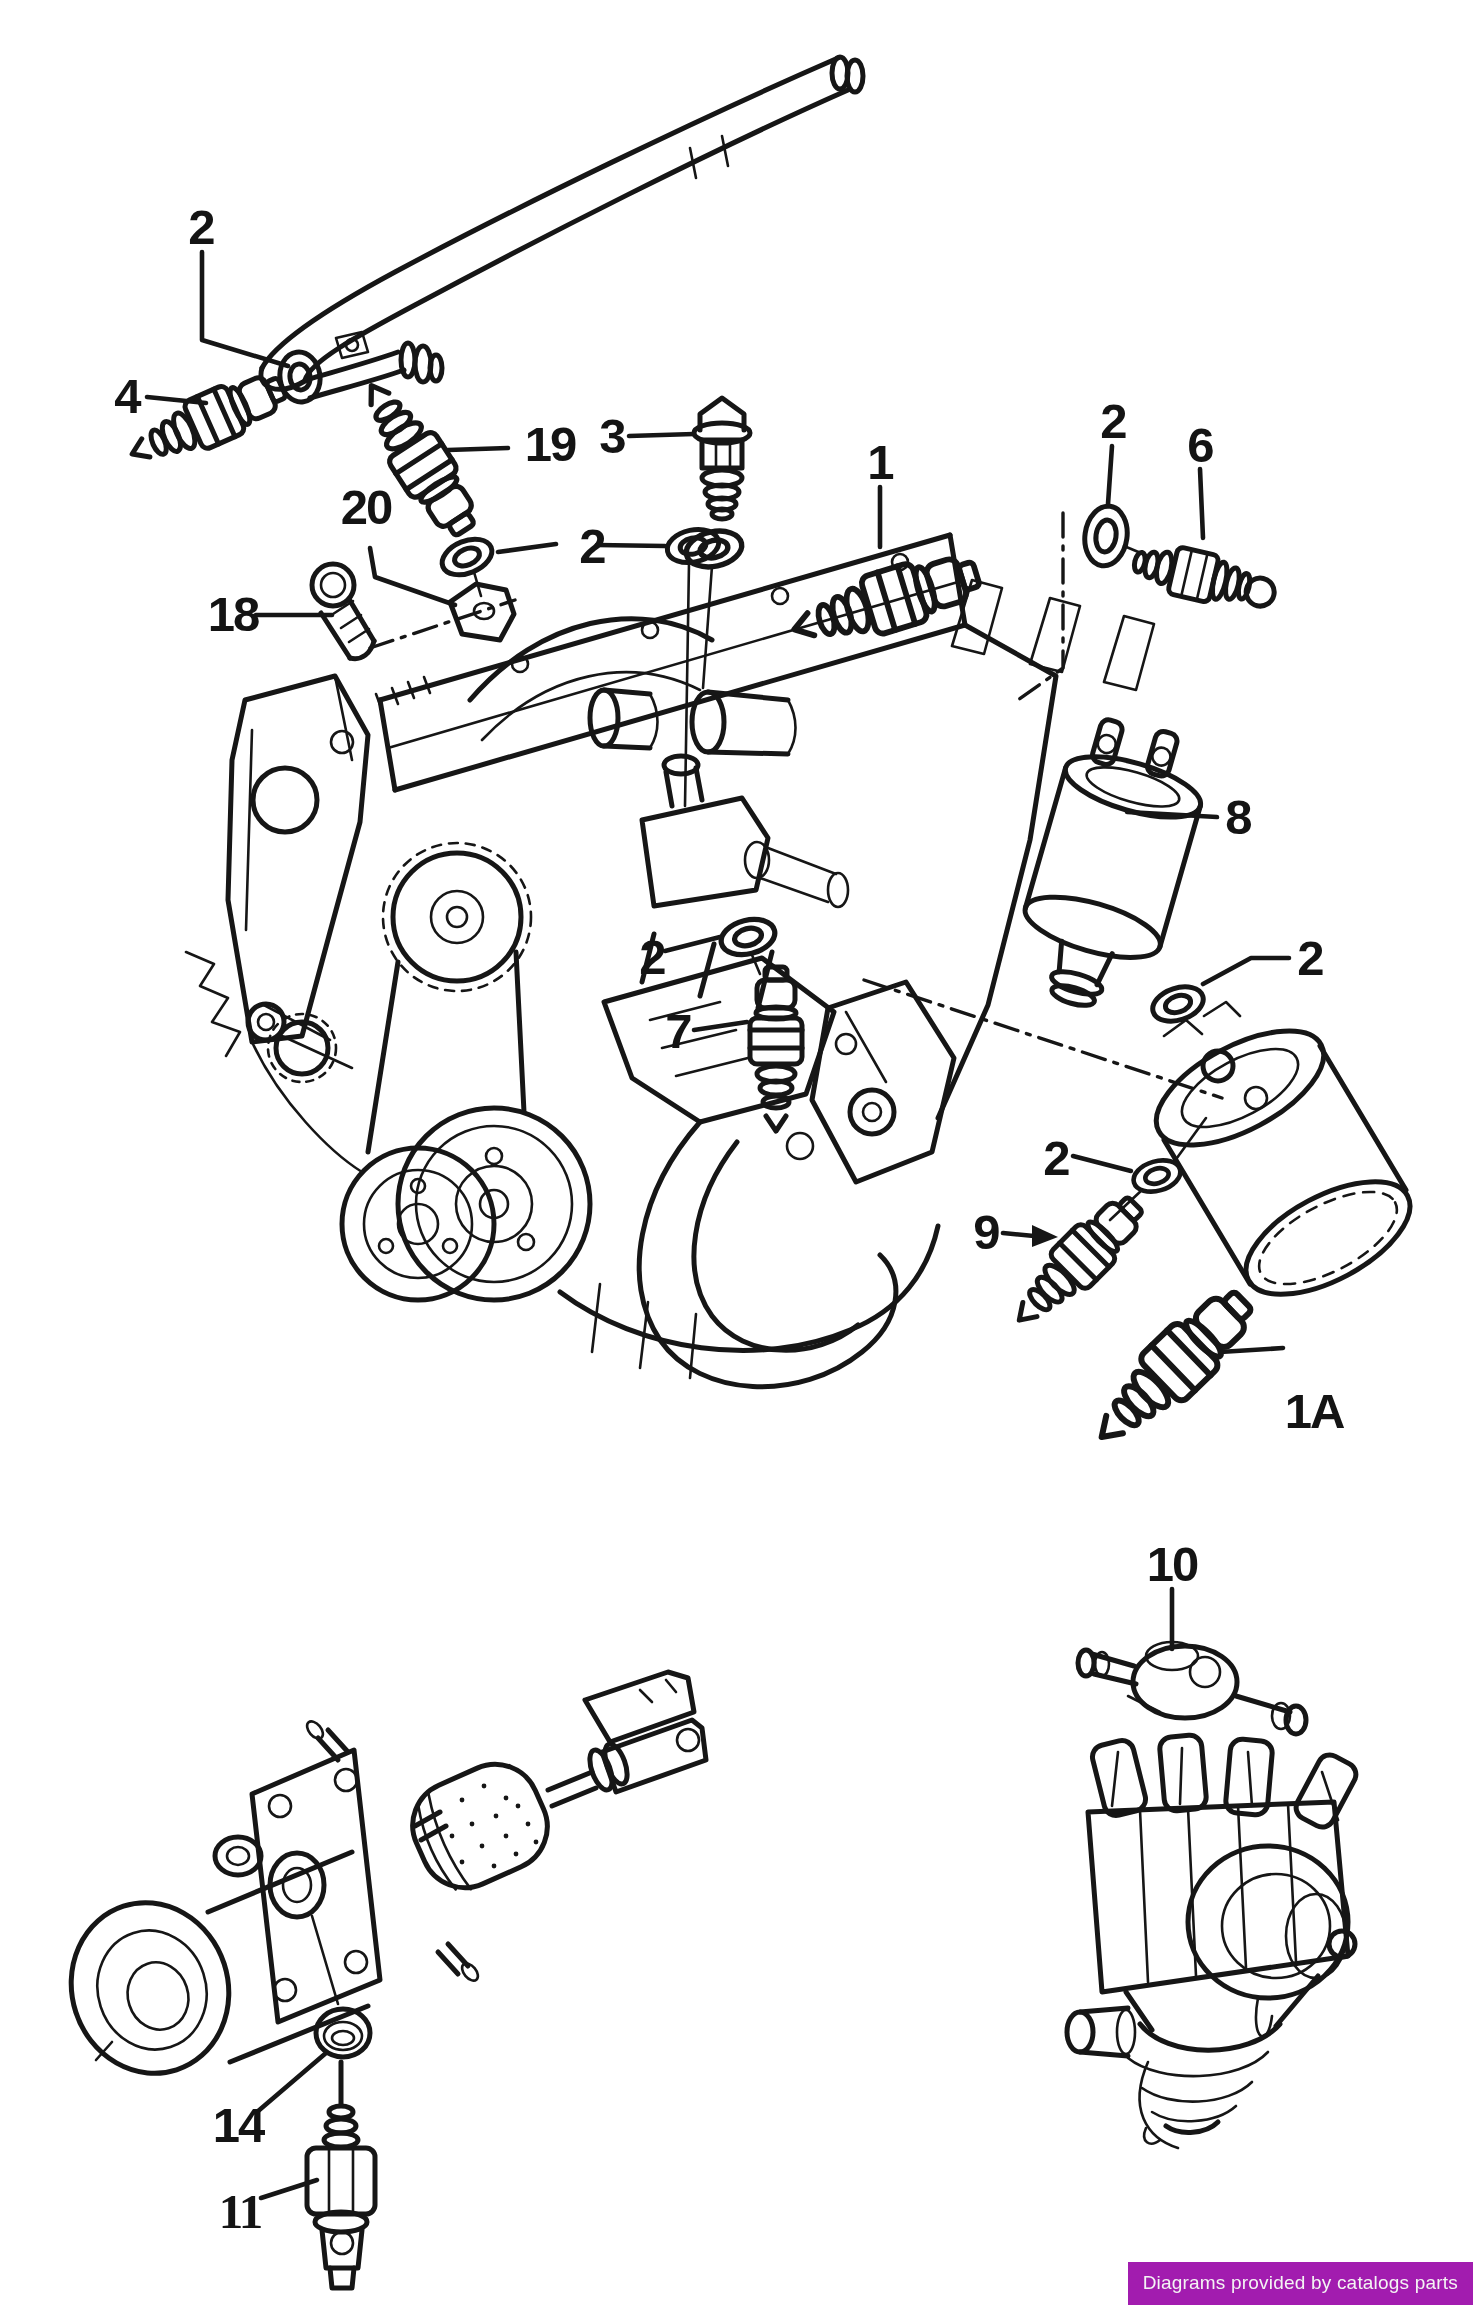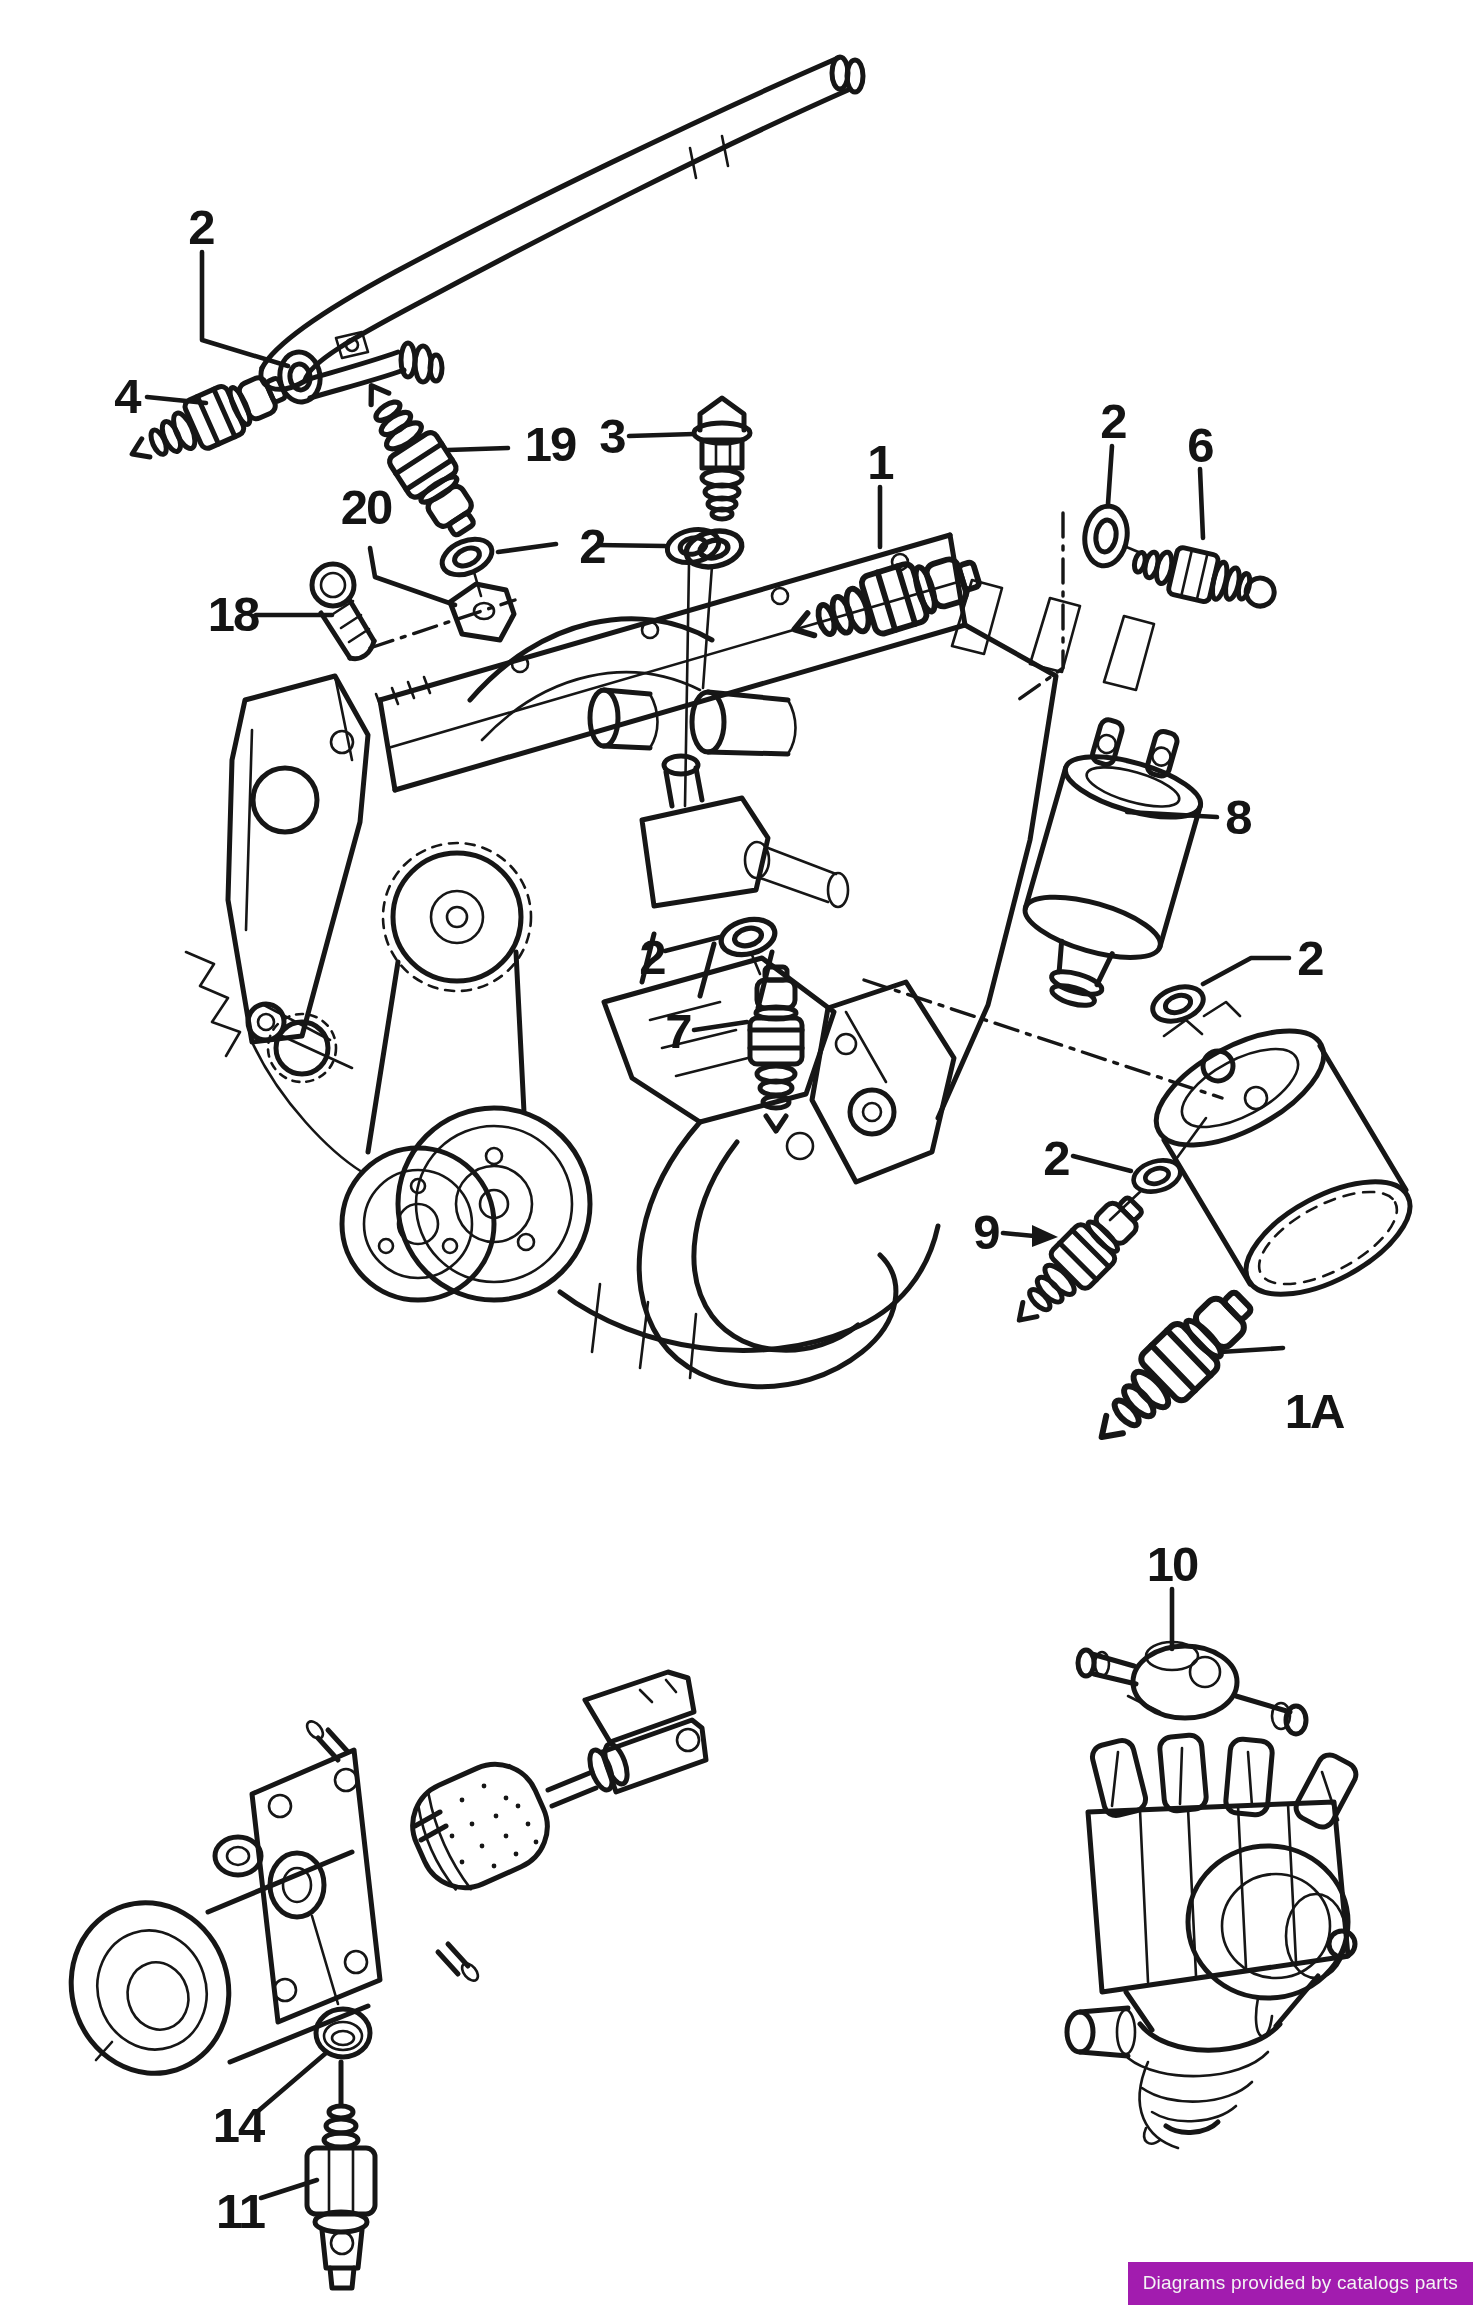--- a/index.html
+++ b/index.html
@@ -433,19 +433,19 @@
       <div class="callout" style="left: 1200px; top: 445px;">6</div>
       <div class="callout" style="left: 1238px; top: 817px;">8</div>
       <div class="callout" style="left: 1310px; top: 958px;">2</div>
       <div class="callout" style="left: 1056px; top: 1158px;">2</div>
       <div class="callout" style="left: 986px; top: 1232px;">9</div>
       <div class="callout" style="left: 1314px; top: 1411px;">1A</div>
       <div class="callout" style="left: 652px; top: 957px;">2</div>
       <div class="callout" style="left: 678px; top: 1031px;">7</div>
       <div class="callout" style="left: 1172px; top: 1564px;">10</div>
       <div class="callout" style="left: 238px; top: 2125px;">14</div>
-      <div class="callout" style="left: 240px; top: 2211px;">11</div>
+      <div class="callout" style="left: 240px; top: 2211px; font-family: Liberation Serif, serif;">11</div>
     </div>
 
   <div class="watermark">
     <span>Diagrams provided by catalogs parts</span>
   </div>
 </div>
 
 </body></html>

